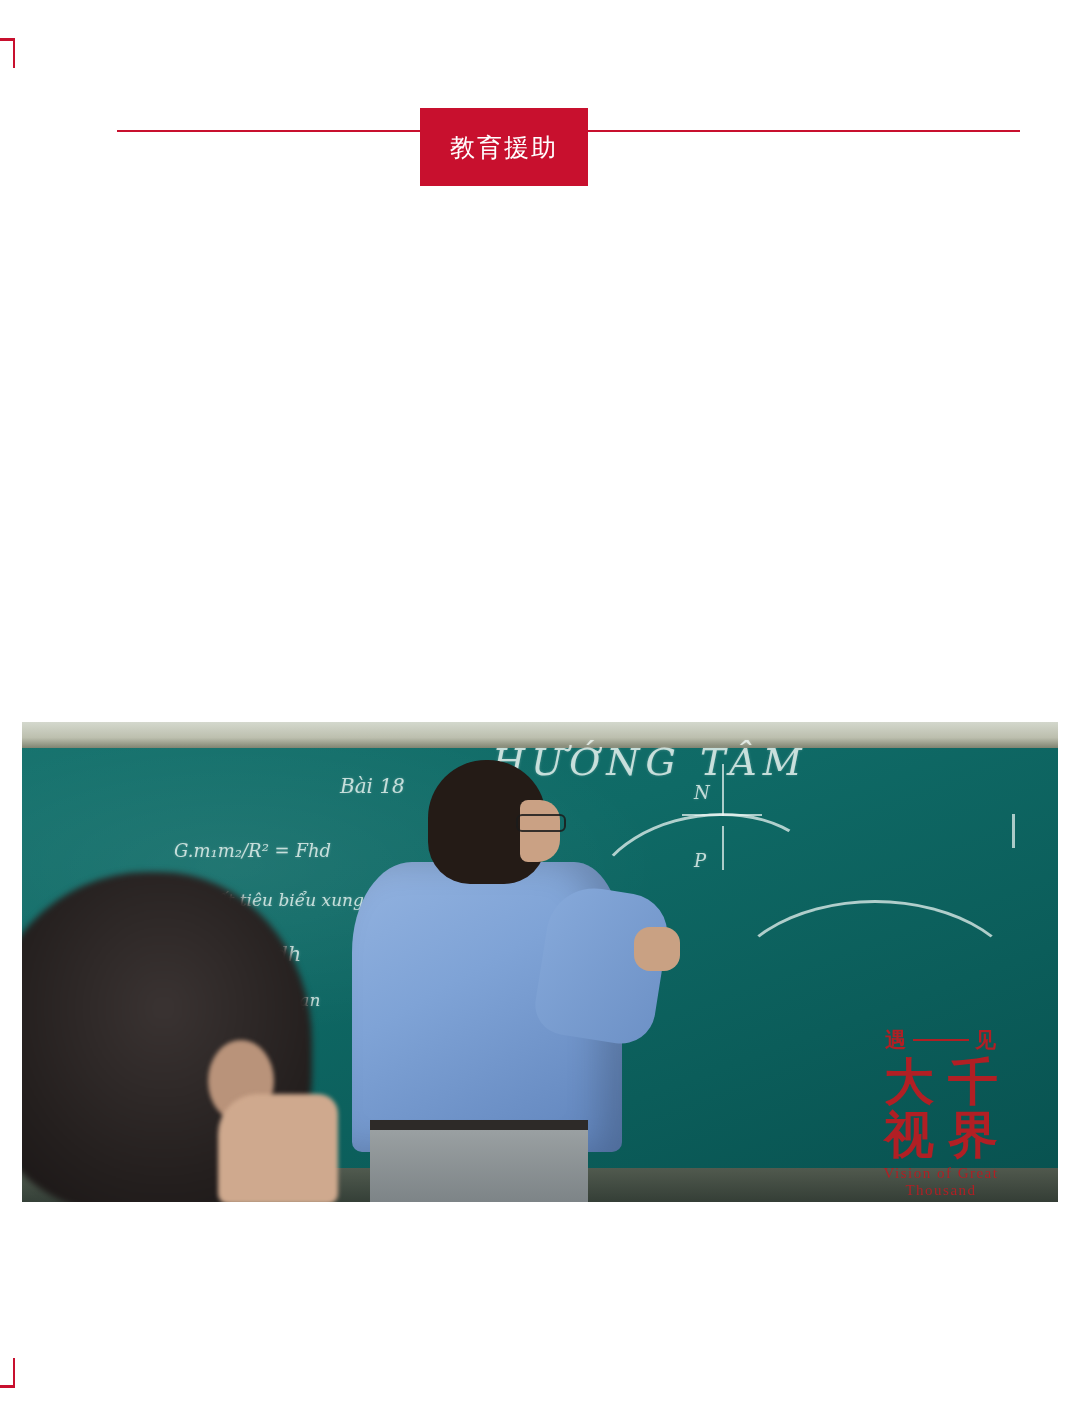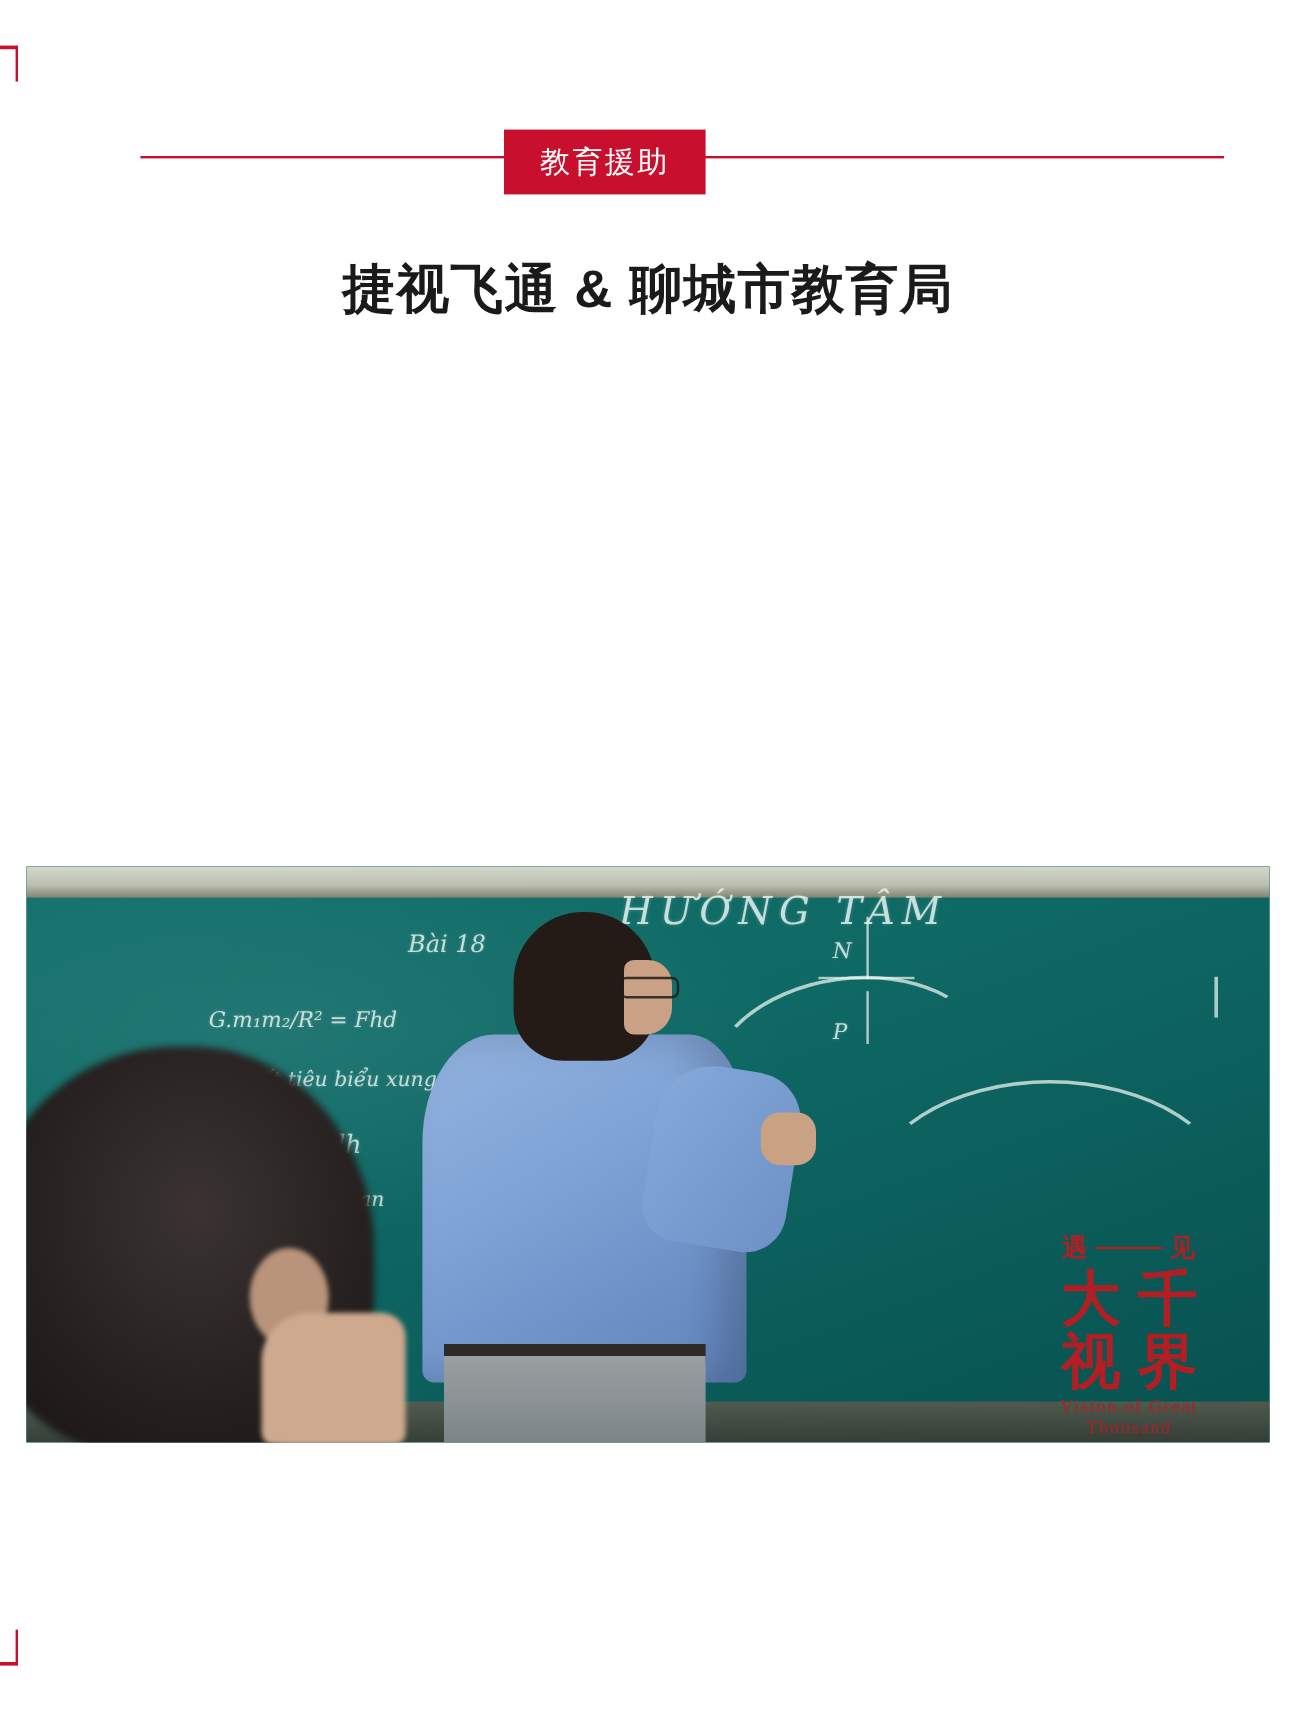--- a/index.html
+++ b/index.html
@@ -59,21 +59,21 @@
     right: 38px;
     height: 2px;
     background: #c8102e;
   }
   .badge {
     position: absolute;
     left: 398px;
     top: 0;
     height: 46px;
     line-height: 46px;
-    padding: 4px 30px;
+    padding: 16px 30px;
     background: #c8102e;
     color: #ffffff;
     font-size: 25px;
     letter-spacing: 2px;
     font-weight: 400;
     white-space: nowrap;
   }
 
   
   .title {
@@ -127,21 +127,21 @@
   }
   
   .chalk {
     position: absolute;
     color: rgba(240,248,245,0.78);
     font-family: "DejaVu Serif", serif;
     font-style: italic;
     white-space: nowrap;
     text-shadow: 0 0 3px rgba(255,255,255,0.25);
   }
-  .chalk.c1 { left: 494px; top: 18px; font-size: 32px; letter-spacing: 6px; }
+  .chalk.c1 { left: 470px; top: 18px; font-size: 38px; letter-spacing: 6px; }
   .chalk.c2 { left: 318px; top: 52px; font-size: 20px; }
   .chalk.c3 { left: 152px; top: 118px; font-size: 18px; }
   .chalk.c4 { left: 140px; top: 168px; font-size: 17px; }
   .chalk.c5 { left: 148px; top: 220px; font-size: 21px; }
   .chalk.c6 { left: 140px; top: 268px; font-size: 17px; }
   .chalk.c7 { left: 150px; top: 318px; font-size: 21px; }
   .chalk.c8 { left: 610px; top: 225px; font-size: 20px; }
   .chalk.c9 { left: 672px; top: 60px; font-size: 18px; }
   .chalk.c10 { left: 672px; top: 128px; font-size: 18px; }
   
@@ -323,21 +323,20 @@
   <div class="edge-line bottom"></div>
   <div class="edge-vline bottom"></div>
 
   <div class="content">
 
     <div class="badge-row">
       <div class="badge-rule"></div>
       <div class="badge">教育援助</div>
     </div>
 
-    <h1 class="title">捷视飞通 &amp; 聊城市教育局</h1>
 
 
     <div class="photo-wrap">
       <div class="photo"></div>
       <div class="board-top"></div>
       <div class="board-bottom"></div>
 
       <div class="chalk c1">HƯỚNG TÂM</div>
       <div class="chalk c2">Bài 18</div>
       <div class="chalk c3">G.m₁m₂/R² = Fhd</div>

